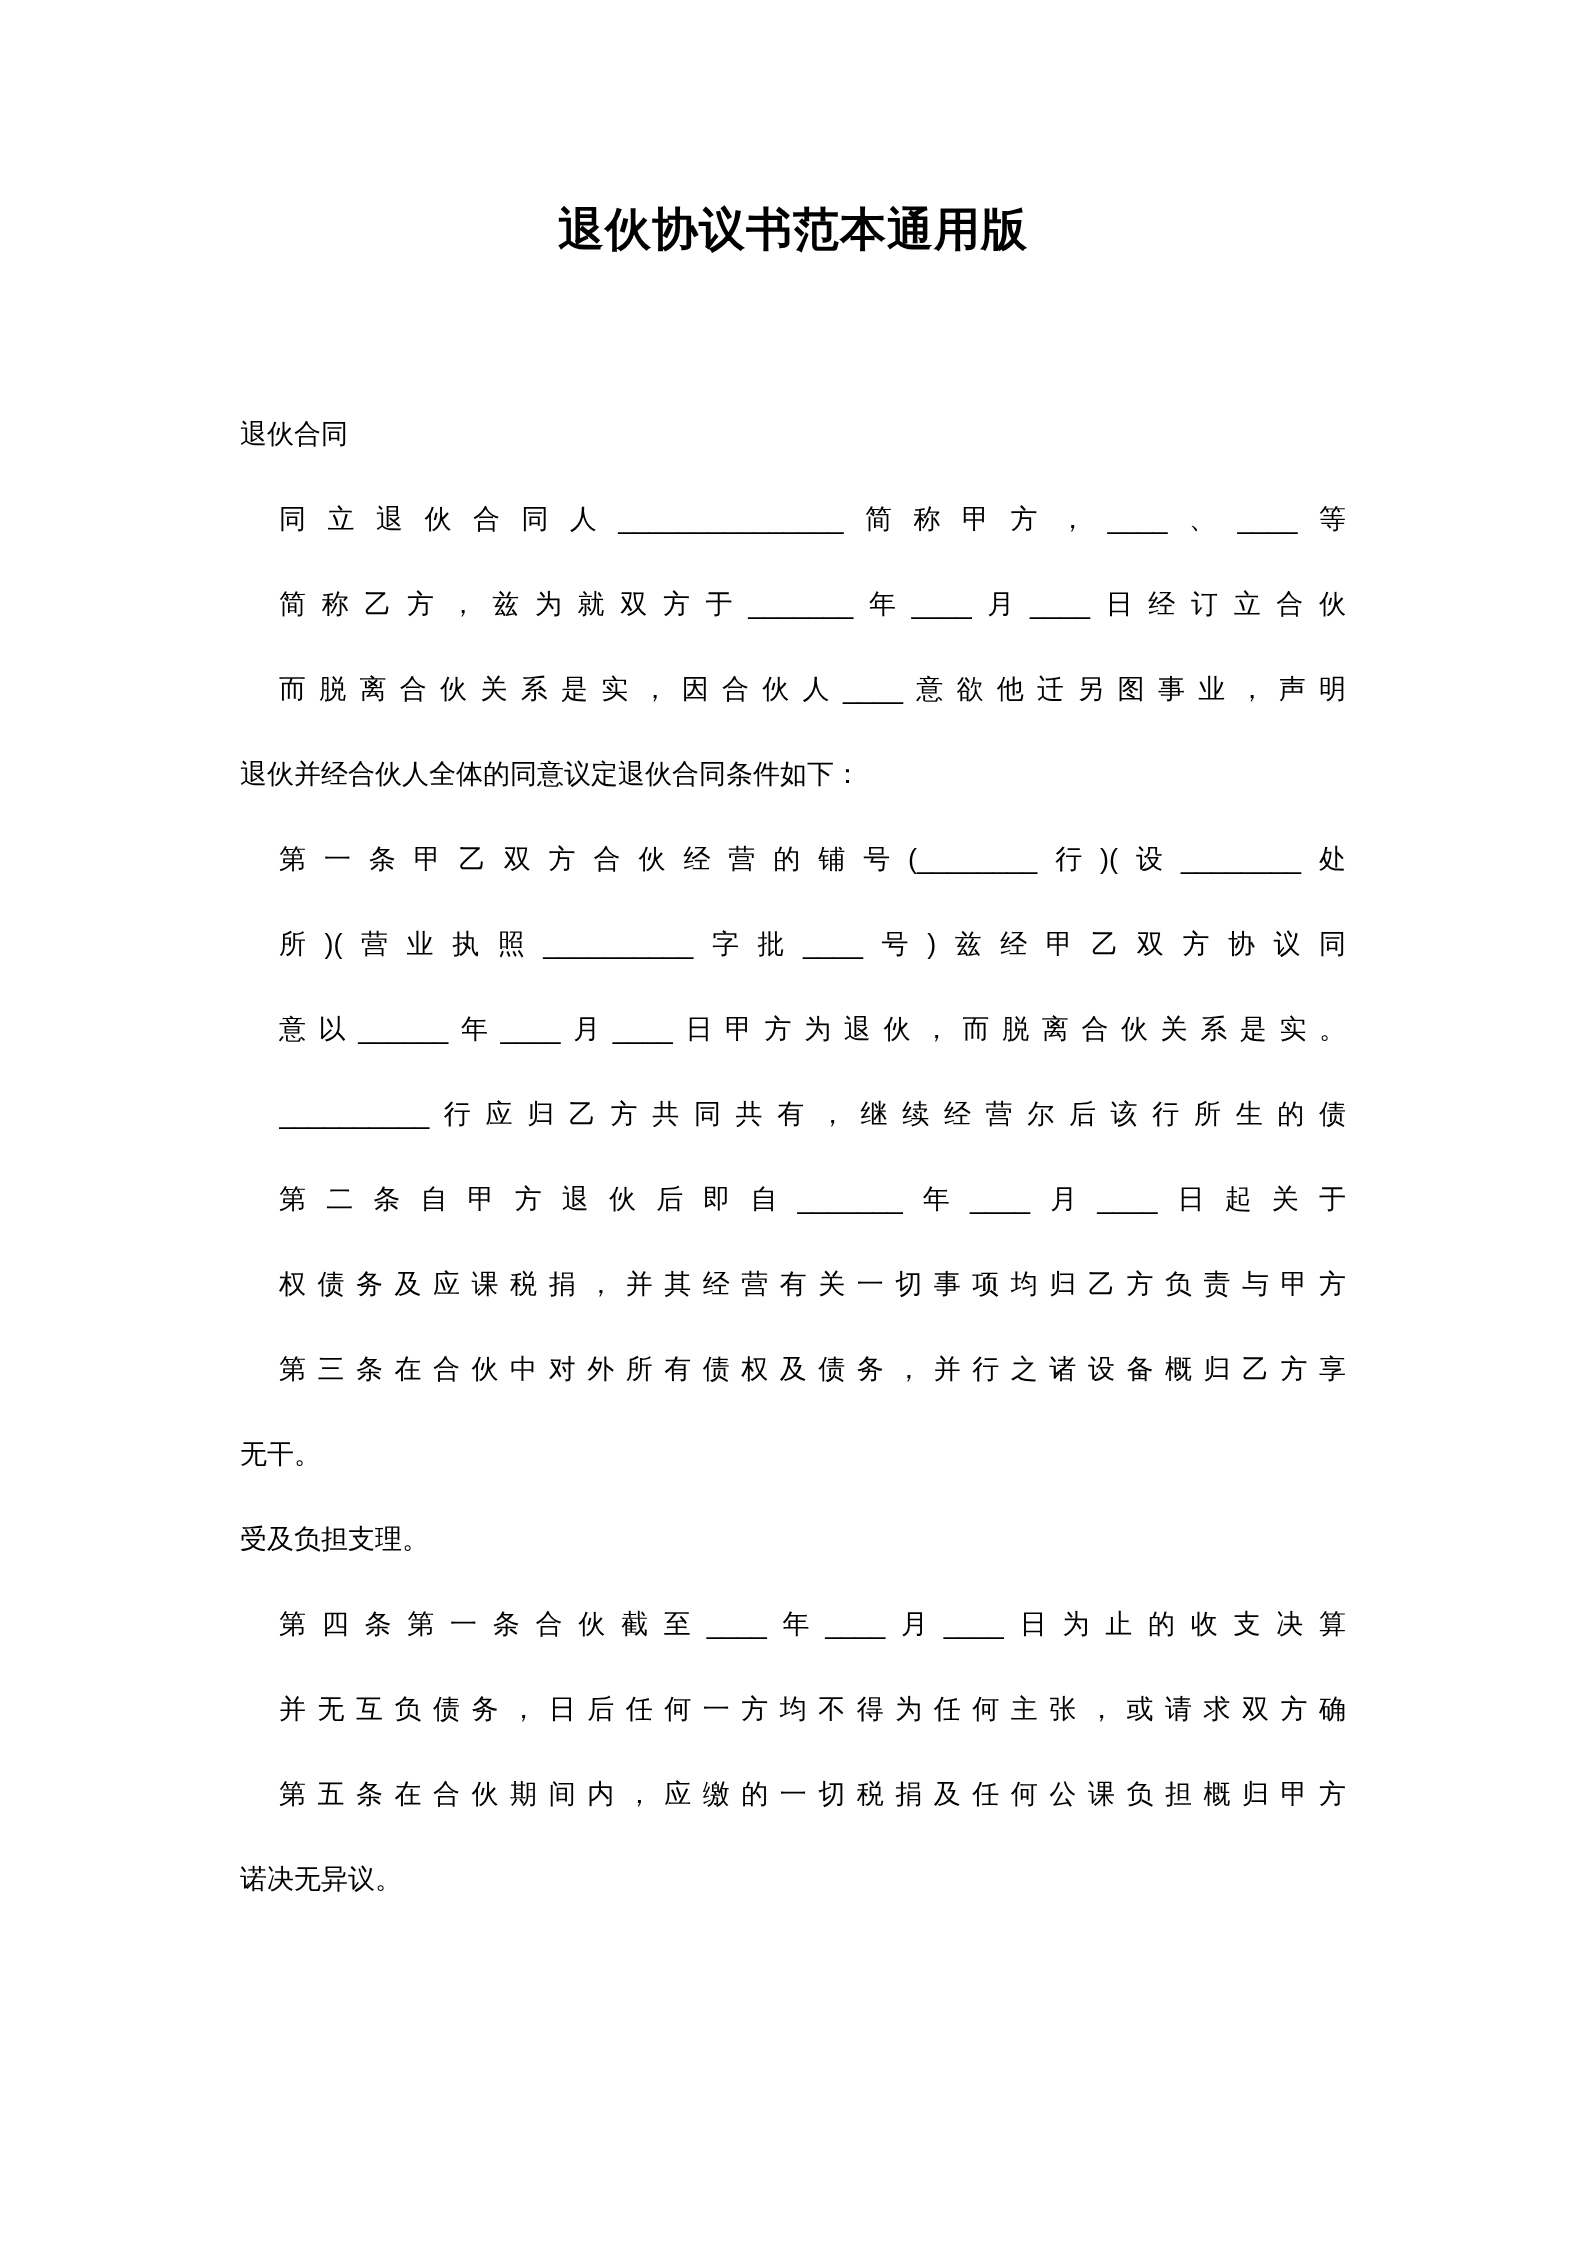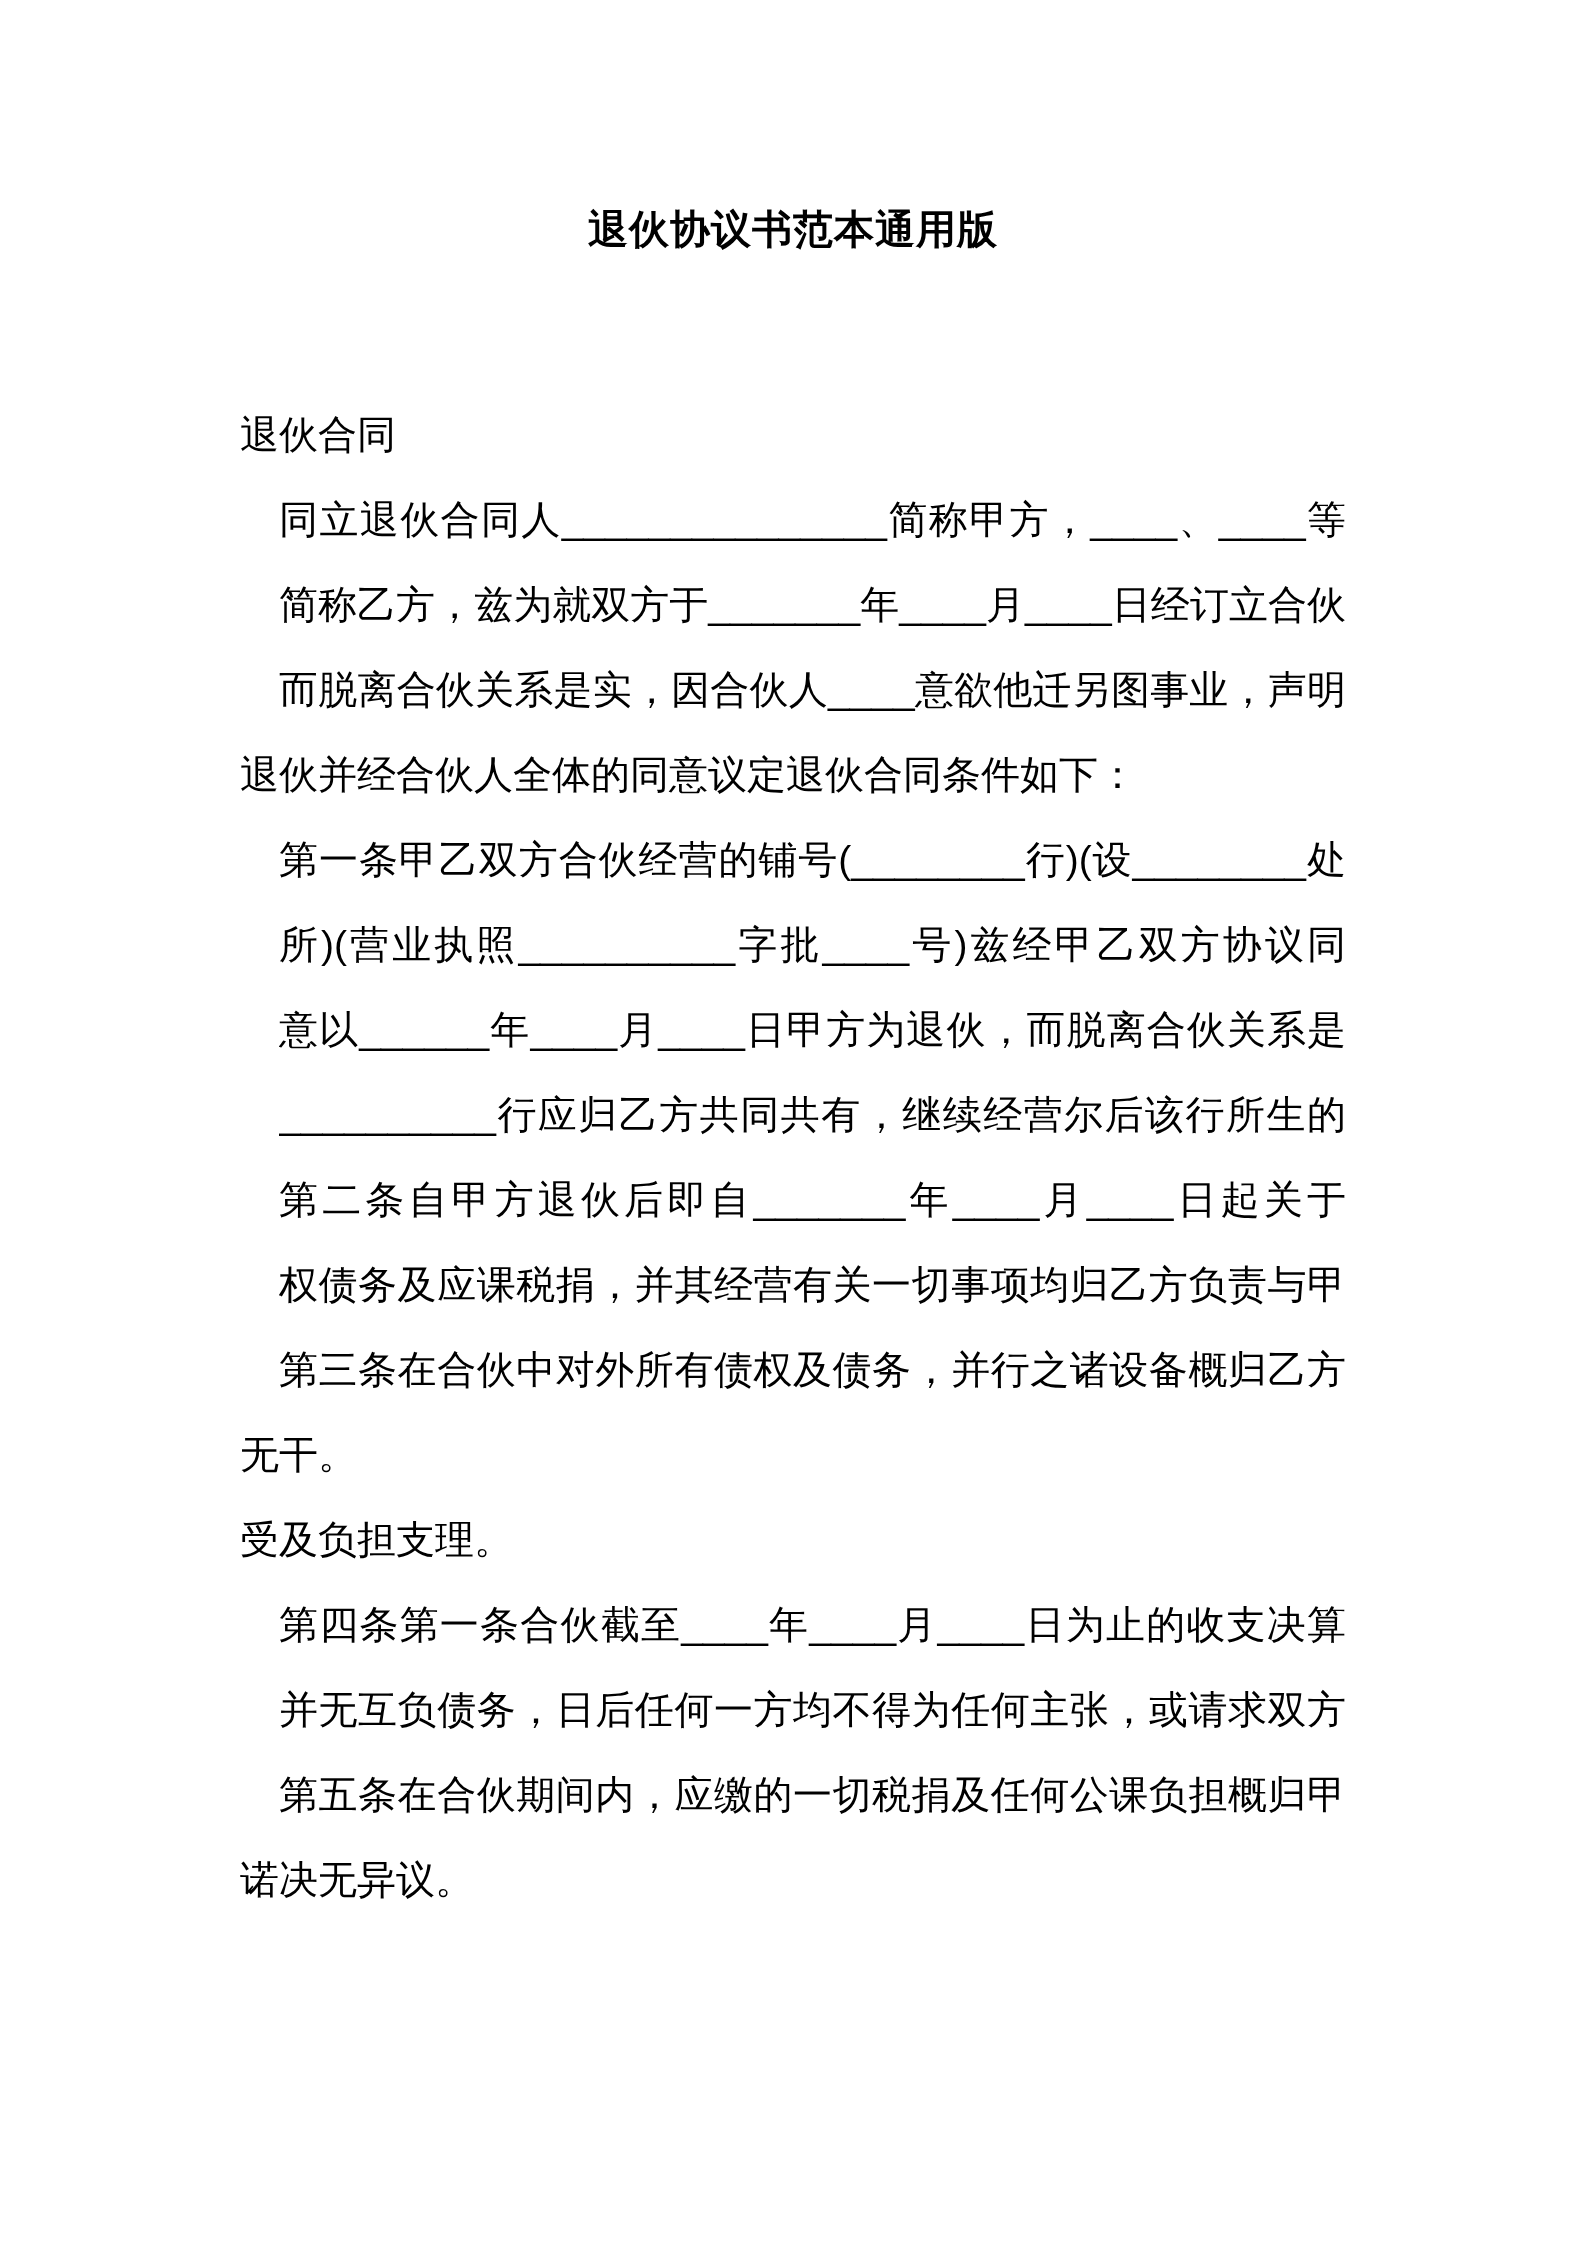--- a/index.html
+++ b/index.html
@@ -12,31 +12,31 @@
     width: 1586px;
     height: 2244px;
     background: #ffffff;
     color: #000000;
     font-family: "Liberation Sans", sans-serif;
     overflow: hidden;
   }
   .doc-title {
     margin: 0;
     padding-top: 198px;
-    font-size: 40px;
+    font-size: 46px;
     line-height: 62px;
     font-weight: 700;
     text-align: center;
     letter-spacing: 1px;
   }
   .doc-body {
     margin: 132px 240px 0 240px; 
   }
   .doc-line {
-    font-size: 39px;
+    font-size: 27px;
     line-height: 85px;
     height: 85px;
     overflow: hidden;
     white-space: nowrap;
     text-align: left;
   }
   .doc-line.just {
     white-space: normal;
     text-align: justify;
     text-align-last: justify;

